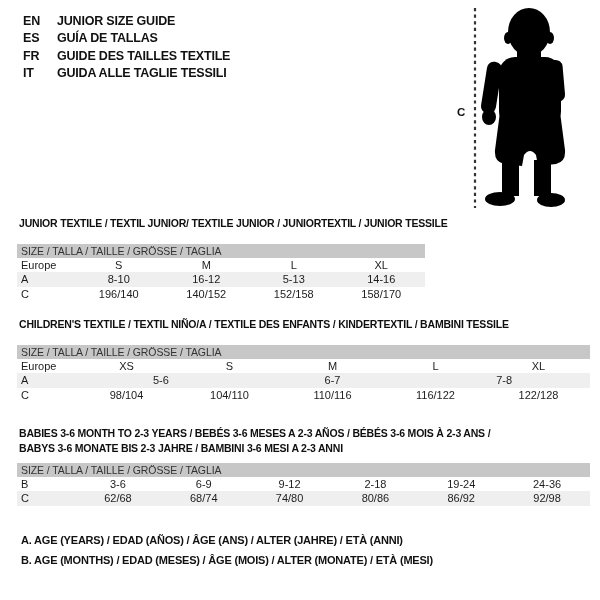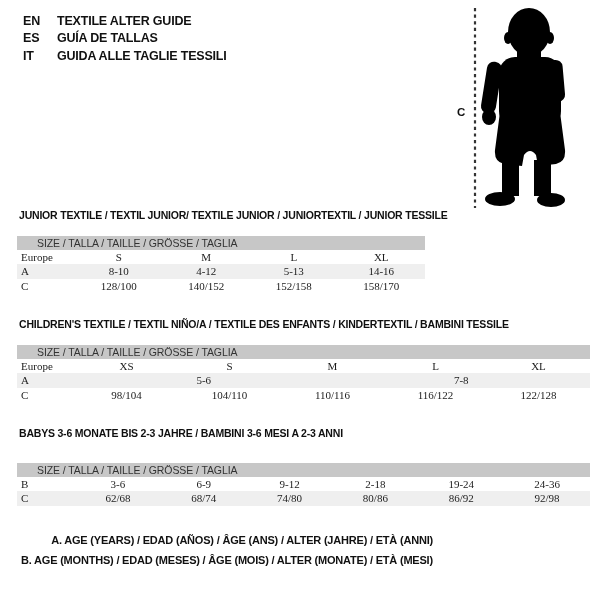--- a/index.html
+++ b/index.html
@@ -19,54 +19,58 @@
   .lang-code { width:34px; }
 
   
   .figure-svg { position:absolute; left:452px; top:0; width:135px; height:215px; }
   .figure-c-label { position:absolute; left:457px; top:106px;
                     font-weight:bold; font-size:11.5px; color:#111; }
   .silhouette { fill:var(--silhouette, #000); }
 
   
   .section { position:absolute; left:17px; }
-  #section-junior   { top:208px; width:408px; }
+  #section-junior   { top:216px; width:408px; }
   #section-children { top:317px; width:573px; }
   #section-babies   { top:426px; width:573px; }
   .section-title { font-weight:bold; font-size:10.5px; line-height:15px;
                    letter-spacing:-0.2px; white-space:nowrap; color:#0f0f0f; margin-left:2px; }
   .size-table { position:absolute; left:0; right:0; }
   #section-junior .size-table, #section-children .size-table { top:28px; }
   #section-babies .size-table { top:37px; }
 
   .tbl-header { height:14px; line-height:14.5px; background:var(--table-header-bg, #c7c7c7);
-                font-size:10.5px; color:#333; padding-left:20px; letter-spacing:-0.1px; }
-  .tbl-row { display:flex; height:14.3px; line-height:14.3px; font-size:11px; color:#1c1c1c;font-family:Liberation Serif, serif; }
+                font-size:10.5px; color:#333; padding-left:4px; letter-spacing:-0.1px; }
+  .tbl-row { display:flex; height:14.3px; line-height:14.3px; font-size:11px; color:#1c1c1c; }
   .tbl-row.shaded { background:var(--row-shaded-bg, #efefef); }
   .tbl-label { width:58px; padding-left:4px; box-sizing:border-box; }
   .tbl-cell { flex:1; text-align:center; }
 
   
   .notes { position:absolute; left:21px; top:531px; }
   .note-line { font-weight:bold; font-size:11px; line-height:19.5px;
-               letter-spacing:-0.2px; white-space:nowrap; color:#111;text-align:right; }
+               letter-spacing:-0.2px; white-space:nowrap; color:#111; }
 </style>
 </head>
 <body>
 
 <div class="stage">
 
   <div class="lang-block">
     <div class="lang-row">
       <span class="lang-code">EN</span>
-      <span class="lang-title">TEXTILE ALTER GUIDE</span>
+      <span class="lang-title">JUNIOR SIZE GUIDE</span>
     </div>
     <div class="lang-row">
       <span class="lang-code">ES</span>
       <span class="lang-title">GUÍA DE TALLAS</span>
+    </div>
+    <div class="lang-row">
+      <span class="lang-code">FR</span>
+      <span class="lang-title">GUIDE DES TAILLES TEXTILE</span>
     </div>
     <div class="lang-row">
       <span class="lang-code">IT</span>
       <span class="lang-title">GUIDA ALLE TAGLIE TESSILI</span>
     </div>
   </div>
 
   <span class="figure-c-label">C</span>
   <svg class="figure-svg" viewBox="0 0 135 215" aria-hidden="true">
     <line x1="23" y1="8" x2="23" y2="208" stroke="#333" stroke-width="2.2" stroke-dasharray="3.2 3.4"></line>
@@ -95,27 +99,27 @@
         <div class="tbl-row">
           <span class="tbl-label">Europe</span>
           <span class="tbl-cell">S</span>
           <span class="tbl-cell">M</span>
           <span class="tbl-cell">L</span>
           <span class="tbl-cell">XL</span>
         </div>
         <div class="tbl-row shaded">
           <span class="tbl-label">A</span>
           <span class="tbl-cell">8-10</span>
-          <span class="tbl-cell">4-12</span>
+          <span class="tbl-cell">16-12</span>
           <span class="tbl-cell">5-13</span>
           <span class="tbl-cell">14-16</span>
         </div>
         <div class="tbl-row">
           <span class="tbl-label">C</span>
-          <span class="tbl-cell">128/100</span>
+          <span class="tbl-cell">196/140</span>
           <span class="tbl-cell">140/152</span>
           <span class="tbl-cell">152/158</span>
           <span class="tbl-cell">158/170</span>
         </div>
       </div>
   </div>
 
   <div class="section" id="section-children">
     <div class="section-title">CHILDREN'S TEXTILE / TEXTIL NIÑO/A / TEXTILE DES ENFANTS / KINDERTEXTIL / BAMBINI TESSILE</div>
     <div class="size-table">
@@ -124,35 +128,37 @@
           <span class="tbl-label">Europe</span>
           <span class="tbl-cell">XS</span>
           <span class="tbl-cell">S</span>
           <span class="tbl-cell">M</span>
           <span class="tbl-cell">L</span>
           <span class="tbl-cell">XL</span>
         </div>
         <div class="tbl-row shaded">
           <span class="tbl-label">A</span>
           <span class="tbl-cell">5-6</span>
+          <span class="tbl-cell">6-7</span>
           <span class="tbl-cell">7-8</span>
         </div>
         <div class="tbl-row">
           <span class="tbl-label">C</span>
           <span class="tbl-cell">98/104</span>
           <span class="tbl-cell">104/110</span>
           <span class="tbl-cell">110/116</span>
           <span class="tbl-cell">116/122</span>
           <span class="tbl-cell">122/128</span>
         </div>
       </div>
   </div>
 
   <div class="section" id="section-babies">
     <div class="section-title">
+      <div>BABIES 3-6 MONTH TO 2-3 YEARS / BEBÉS 3-6 MESES A 2-3 AÑOS / BÉBÉS 3-6 MOIS À 2-3 ANS /</div>
       <div>BABYS 3-6 MONATE BIS 2-3 JAHRE / BAMBINI 3-6 MESI A 2-3 ANNI</div>
     </div>
     <div class="size-table">
         <div class="tbl-header">SIZE / TALLA / TAILLE / GRÖSSE / TAGLIA</div>
         <div class="tbl-row">
           <span class="tbl-label">B</span>
           <span class="tbl-cell">3-6</span>
           <span class="tbl-cell">6-9</span>
           <span class="tbl-cell">9-12</span>
           <span class="tbl-cell">2-18</span>

